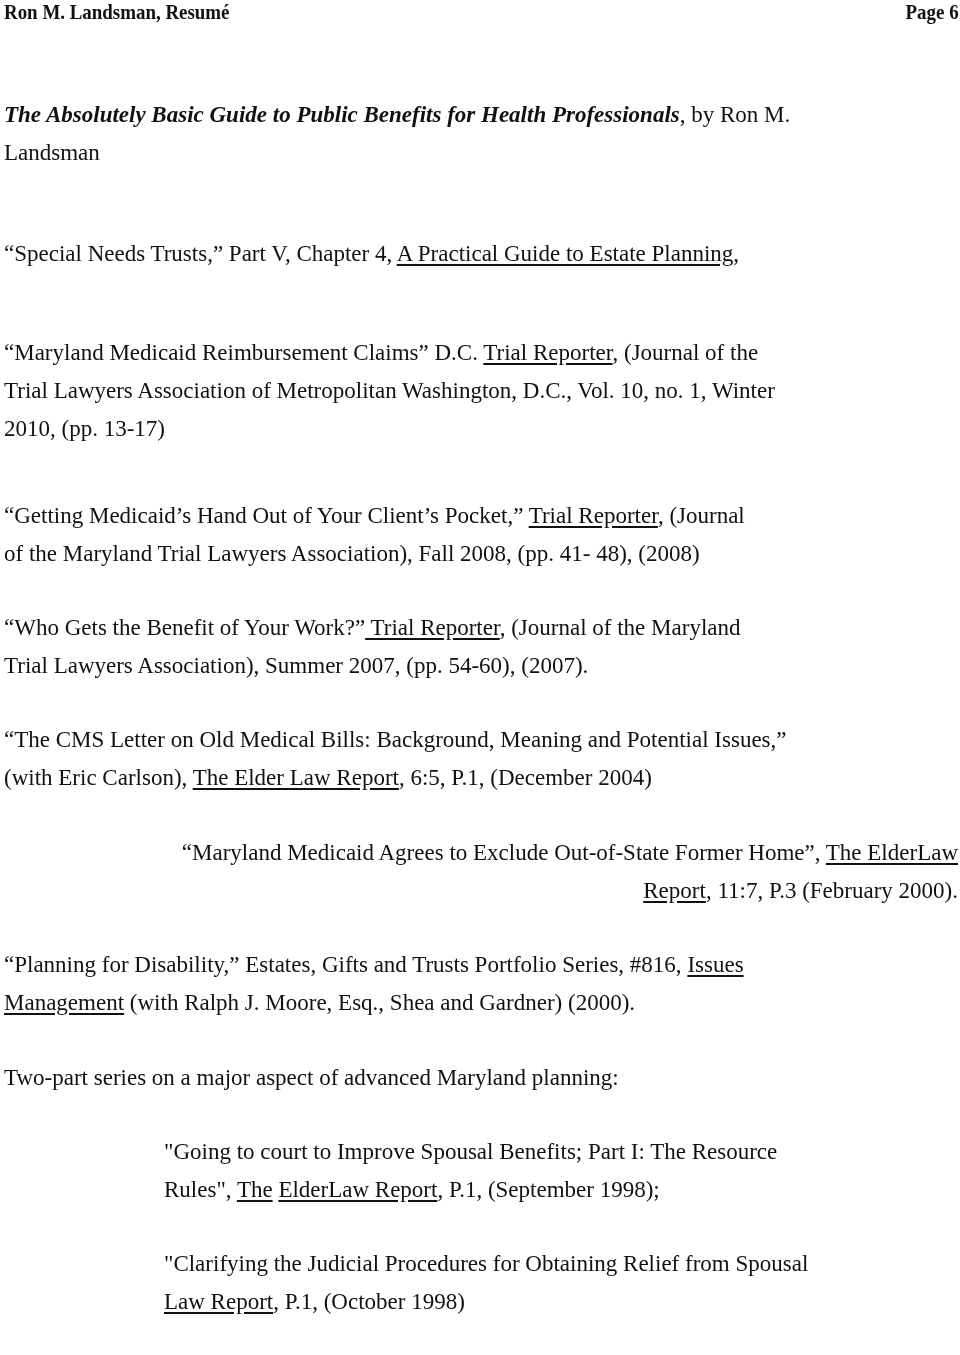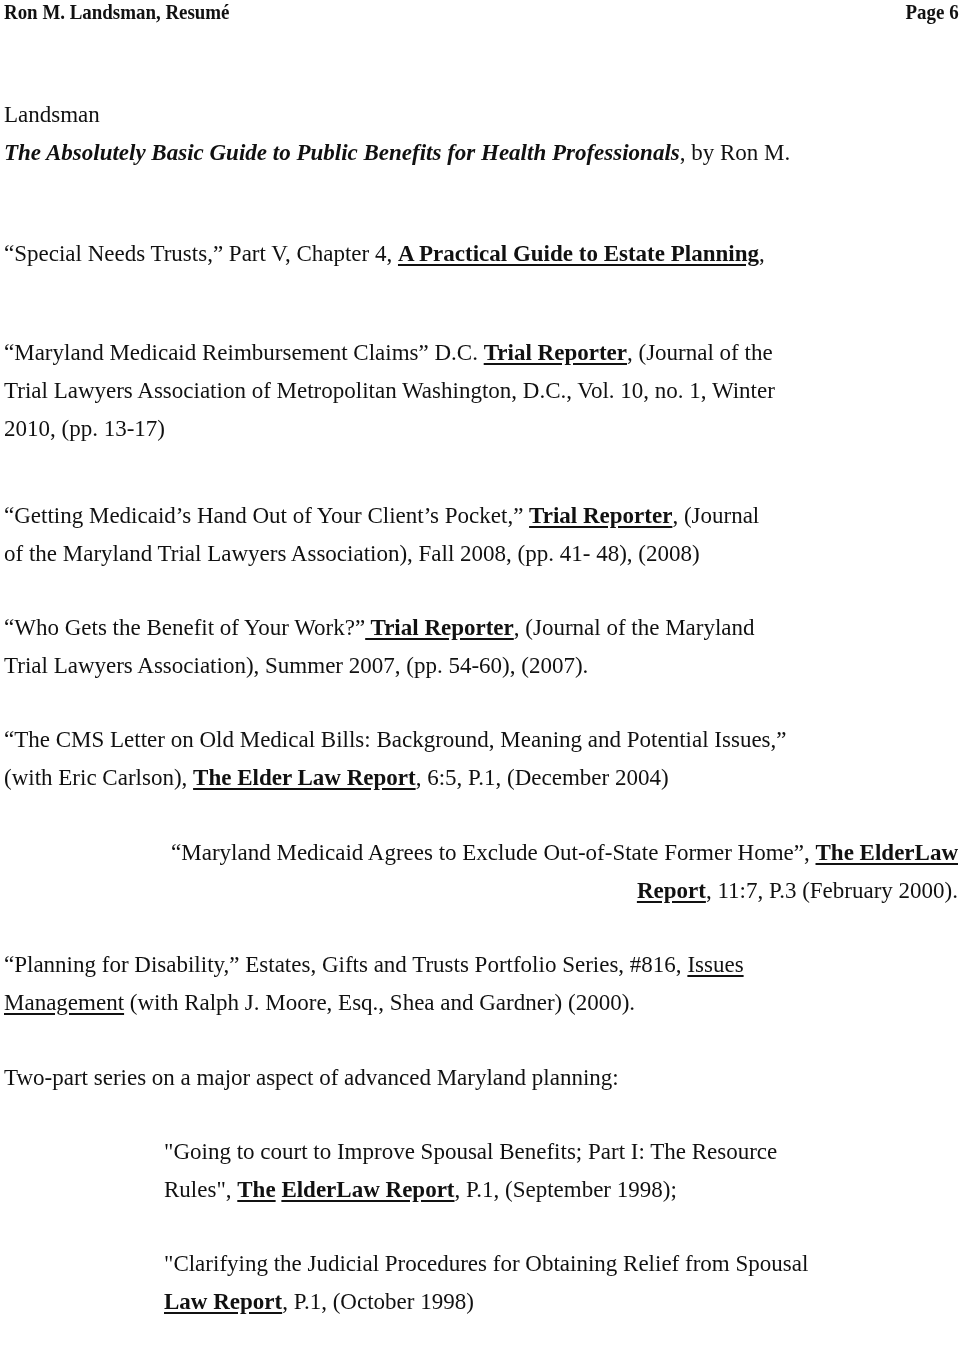--- a/index.html
+++ b/index.html
@@ -49,35 +49,35 @@
       left: 160px;
       width: 794px;
     }
     .line {
       display: block;
       white-space: nowrap;
       transform-origin: left center;
     }
     .ital { font-style: italic; font-weight: bold; }
     .ul { text-decoration: underline; text-underline-offset: 3px; }
-    .bul { font-weight: bold; text-decoration: underline; text-underline-offset: 3px; }
+    .bul { font-weight: normal; text-decoration: underline; text-underline-offset: 3px; }
   </style>
 </head>
 <body>
 
 <div class="header">
   <span>Ron M. Landsman, Resumé</span>
   <span>Page 6</span>
 </div>
 
 <div class="content">
 
   <div class="entry" style="top:96px;">
+      <span class="line"><span class="ital">The Absolutely Basic Guide to Public Benefits for Health Professionals</span><span class="plain">, by Ron M.</span></span>
       <span class="line"><span class="plain">Landsman</span></span>
-      <span class="line"><span class="ital">The Absolutely Basic Guide to Public Benefits for Health Professionals</span><span class="plain">, by Ron M.</span></span>
     </div>
   <div class="entry" style="top:235px;">
       <span class="line"><span class="plain">“Special Needs Trusts,” Part V, Chapter 4, </span><span class="bul">A Practical Guide to Estate Planning</span><span class="plain">,</span></span>
     </div>
   <div class="entry" style="top:334px;">
       <span class="line"><span class="plain">“Maryland Medicaid Reimbursement Claims” D.C. </span><span class="bul">Trial Reporter</span><span class="plain">, (Journal of the</span></span>
       <span class="line"><span class="plain">Trial Lawyers Association of Metropolitan Washington, D.C., Vol. 10, no. 1, Winter</span></span>
       <span class="line"><span class="plain">2010, (pp. 13-17)</span></span>
     </div>
   <div class="entry" style="top:497px;">

